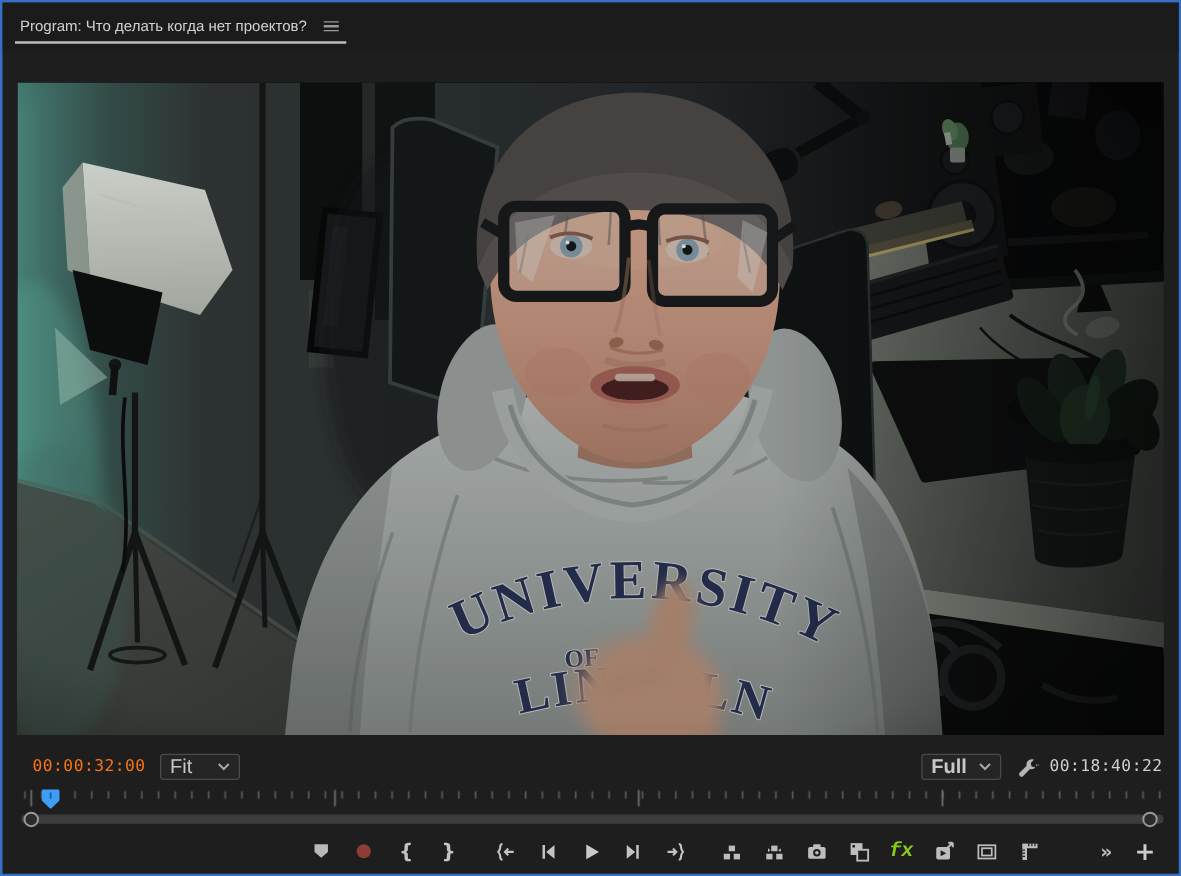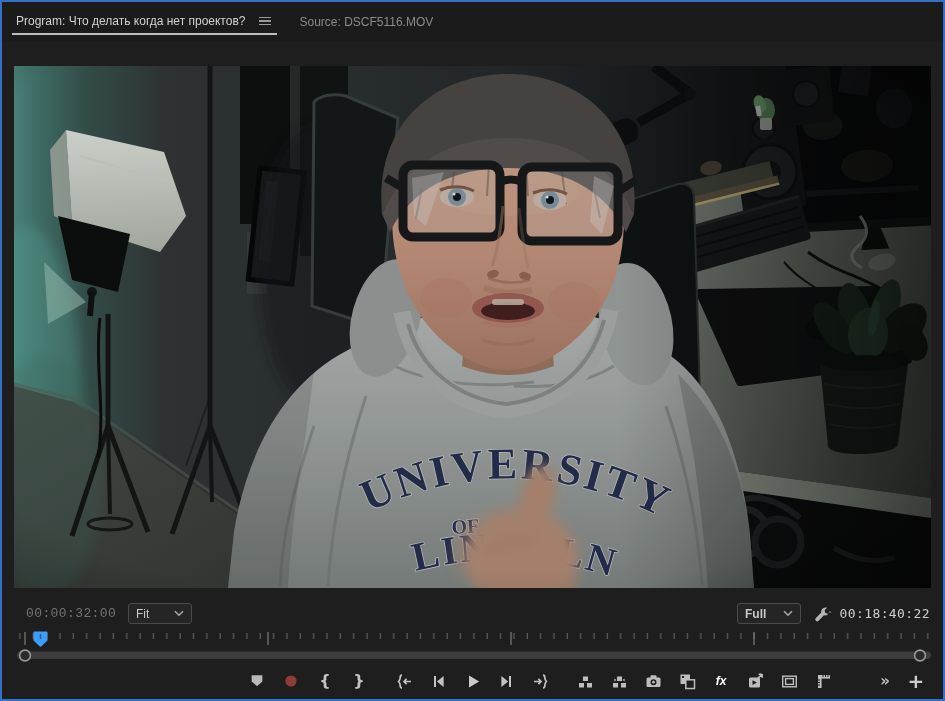--- a/index.html
+++ b/index.html
@@ -3,70 +3,67 @@
 <meta charset="utf-8">
 <style>
   html,body{margin:0;padding:0;background:#0d0d0d;}
   *{box-sizing:border-box;}
   .panel{
     position:relative;width:945px;height:701px;
     background:#1e1e1e;border:2px solid #3470c4;
     font-family:"Liberation Sans",sans-serif;overflow:hidden;
   }
   
-  .tab-bar{position:absolute;top:0;left:0;right:0;height:40px;background:#1b1b1b;display:flex;align-items:flex-start;}
+  .tab-bar{position:absolute;top:0;left:0;right:0;height:40px;background:#1b1b1b;display:flex;align-items:flex-start;flex-direction:column;}
   .tab{display:flex;align-items:center;margin-top:7px;height:26px;padding:0 4px;font-size:12px;color:#8b8b8b;cursor:pointer;}
   .tab.active{color:#d2d2d2;border-bottom:2px solid #bdbdbd;margin-left:10px;}
   .tab.inactive{margin-left:18px;}
   .panel-menu{margin-left:12px;display:inline-flex;flex-direction:column;gap:2px;padding:2px;}
   .panel-menu i{display:block;width:12px;height:1.5px;background:#9a9a9a;}
   
   .video-area{position:absolute;left:12px;top:64px;width:917px;height:522px;background:#000;}
   .video-area svg{display:block;width:100%;height:100%;}
   
   .row1{position:absolute;left:12px;top:601px;width:917px;height:24px;}
   .tc{position:absolute;font-family:"DejaVu Sans Mono","Liberation Mono",monospace;font-size:13px;letter-spacing:.4px;}
-  .tc.current{left:12px;top:3px;color:#737373;font-family:Liberation Mono, monospace;}
+  .tc.current{left:12px;top:3px;color:#f97316;}
   .tc.duration{right:1px;top:3px;color:#cfcfcf;text-align:right;}
   .dropdown{position:absolute;top:0;height:21px;background:#252525;border:1px solid #4a4a4a;border-radius:3px;
-    display:flex;align-items:center;justify-content:space-between;padding:0 7px;color:#c8c8c8;font-size:12px;cursor:pointer;}
+    display:flex;align-items:center;justify-content:space-between;padding:0 7px;color:#c8c8c8;font-size:16px;cursor:pointer;}
   .dd-fit{left:114px;width:64px;}
   .dd-full{right:130px;width:64px;font-weight:bold;}
   .dropdown svg{flex:none;}
   .wrench-btn{position:absolute;right:99px;top:1px;width:20px;height:20px;display:flex;align-items:center;justify-content:center;cursor:pointer;}
   
   .ruler{position:absolute;left:12px;top:628px;width:917px;height:20px;cursor:pointer;}
   .zoombar{position:absolute;left:12px;top:646px;width:917px;height:15px;}
   
   .transport{position:absolute;left:12px;top:662px;width:917px;height:34px;display:flex;align-items:center;gap:10px;padding:0 4px 0 231px;}
   .tbtn{flex:none;width:24px;height:26px;background:transparent;border:0;padding:0;display:flex;align-items:center;justify-content:center;color:#c3c3c3;cursor:pointer;}
   .tbtn svg{display:block;}
   .tbtn.grp{margin-left:11px;}
   .glyph{font-family:"DejaVu Sans",sans-serif;font-size:16px;font-weight:bold;color:#c3c3c3;line-height:1;}
-  .glyph.fx{font-family:Liberation Sans, sans-serif;font-style:italic;font-size:12px;font-weight:bold;color:#ffffff;}
+  .glyph.fx{font-family:Liberation Mono, monospace;font-style:italic;font-size:16px;font-weight:bold;color:#84cc16;}
   .glyph.more{font-size:15px;color:#bdbdbd;}
   .glyph.plus{font-size:20px;color:#cccccc;}
   .spacer{flex:1;}
 </style>
 </head>
 <body>
 
 <div class="panel">
 
   <div class="tab-bar">
     <div class="tab active">
       <span>Program: Что делать когда нет проектов?</span>
       <span class="panel-menu">
           <i></i>
           <i></i>
           <i></i>
         </span>
-    </div>
-    <div class="tab inactive">
-      <span>Source: DSCF5116.MOV</span>
     </div>
   </div>
 
   <div class="video-area">
     <svg viewBox="0 0 917 522" preserveAspectRatio="none">
       <defs>
         <linearGradient id="wallG" x1="0" y1="0" x2="1" y2="0">
           <stop offset="0" stop-color="#343a3a"></stop>
             <stop offset=".33" stop-color="#2c3132"></stop>
           <stop offset=".55" stop-color="#24282a"></stop>

